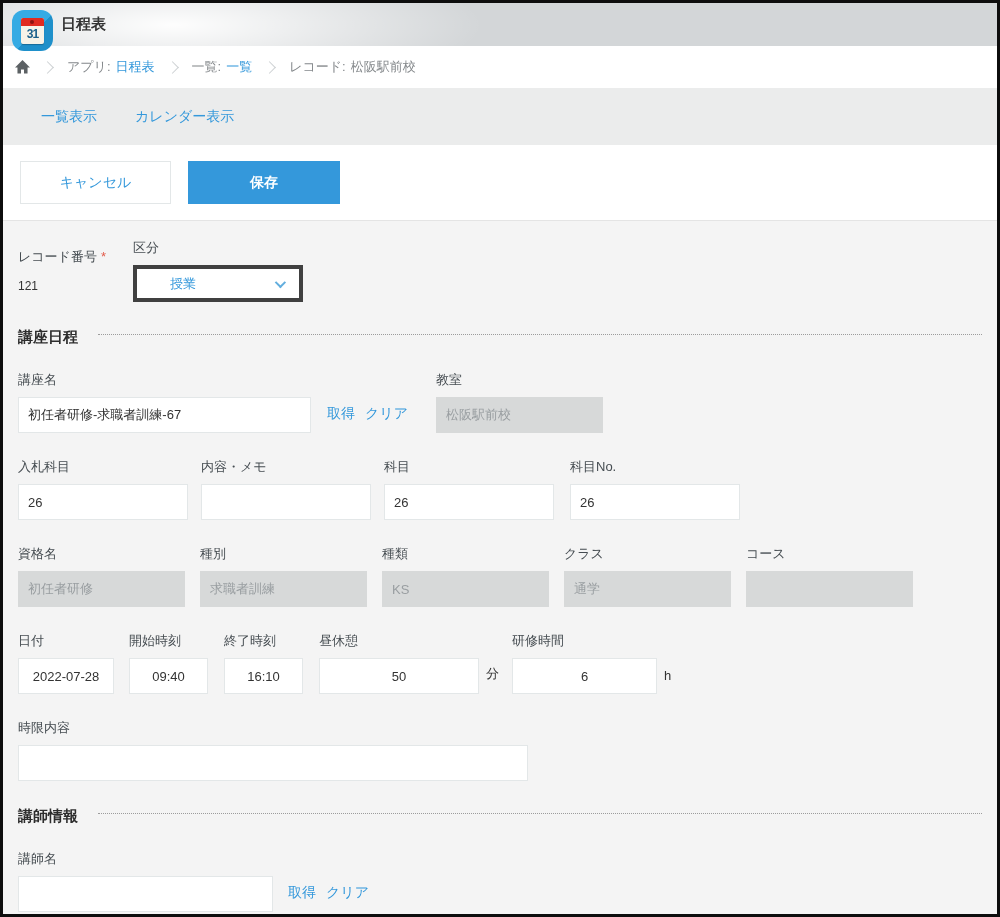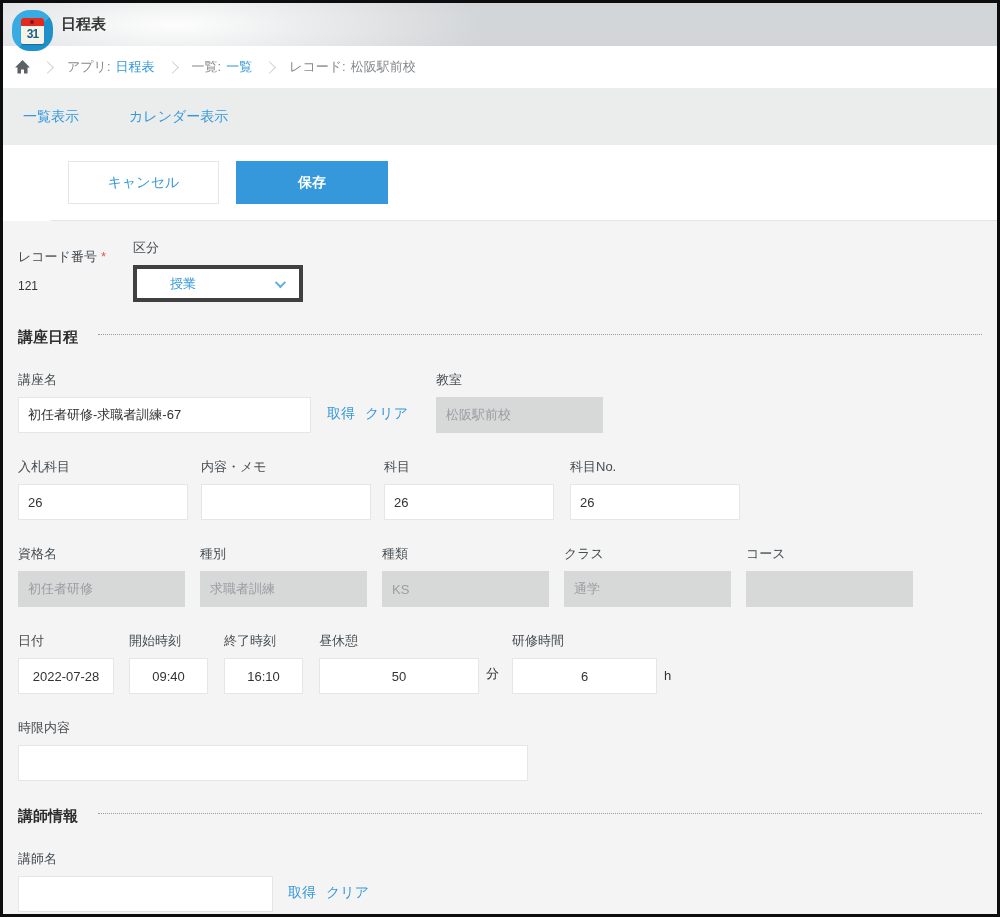--- a/index.html
+++ b/index.html
@@ -15,21 +15,21 @@
   }
 
   
   .app-header {
     height: 43px;
     background: radial-gradient(ellipse 430px 90px at 170px 22px, rgba(255,255,255,.97), rgba(255,255,255,0) 72%), #d3d6d8;
     position: relative;
   }
   .app-icon {
     position: absolute; left: 9px; top: 7px;
-    width: 41px; height: 41px; border-radius: 18px;
+    width: 41px; height: 41px; border-radius: 12px;
     background: linear-gradient(135deg, #36abe4 54%, #1f90ca 54%);
     display: flex; align-items: center; justify-content: center;
     cursor: pointer; z-index: 3;
   }
   .cal { width: 23px; height: 26px; background:#f6f3e8; border-radius: 2px; overflow: hidden; box-shadow: 0 1px 1px rgba(0,0,0,.25); }
   .cal-top { height: 8px; background:#e02b20; position: relative; }
   .cal-dot { position:absolute; left: 9px; top: 2px; width: 4px; height: 4px; border-radius: 50%; background:#8d1410; }
   .cal-day { font-size: 12px; font-weight: bold; color:#1a5f8a; text-align:center; line-height: 17px; letter-spacing: -1px; }
   .app-title {
     position: absolute; left: 58px; top: 0; height: 43px;
@@ -52,28 +52,28 @@
     margin: 0 15px 0 13px; flex: none;
   }
   .bc-prefix { color: #85898c; margin-right: 5px; }
   .bc-link { color: #3498db; text-decoration: none; cursor: pointer; }
   .bc-text { color: #85898c; }
 
   
   .tabbar {
     height: 57px; background: #ebecec;
     display: flex; align-items: center;
-    padding-left: 20px; gap: 50px;
+    padding-left: 38px; gap: 38px;
   }
   .tab-link { font-size: 14px; color: #3498db; text-decoration: none; cursor: pointer; }
 
   
   .actionbar {
     height: 76px; background: #fff; border-bottom: 1px solid #e4e4e4;
-    display: flex; align-items: center; padding-left: 17px; gap: 17px; margin-left: 48px;
+    display: flex; align-items: center; padding-left: 17px; gap: 17px;
   }
   .btn { height: 43px; font-size: 14px; cursor: pointer; font-family: inherit; }
   .btn-cancel { width: 151px; background: #fff; border: 1px solid #e3e7e8; color: #3498db; }
   .btn-save { width: 152px; background: #3498db; border: 1px solid #3498db; color: #fff; font-weight: bold; }
 
   
   .form {
     height: 693px; background: #f4f4f4;
     padding: 18px 15px 0 15px; overflow: hidden;
   }

